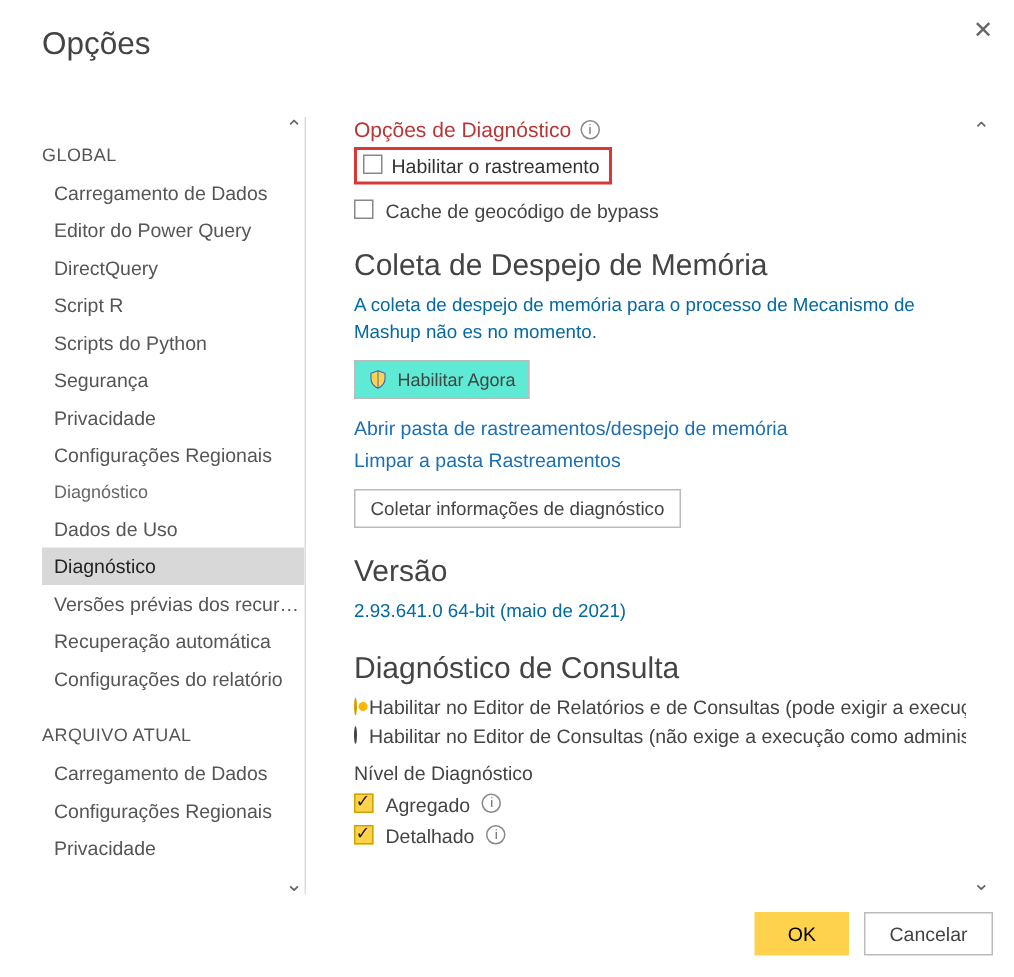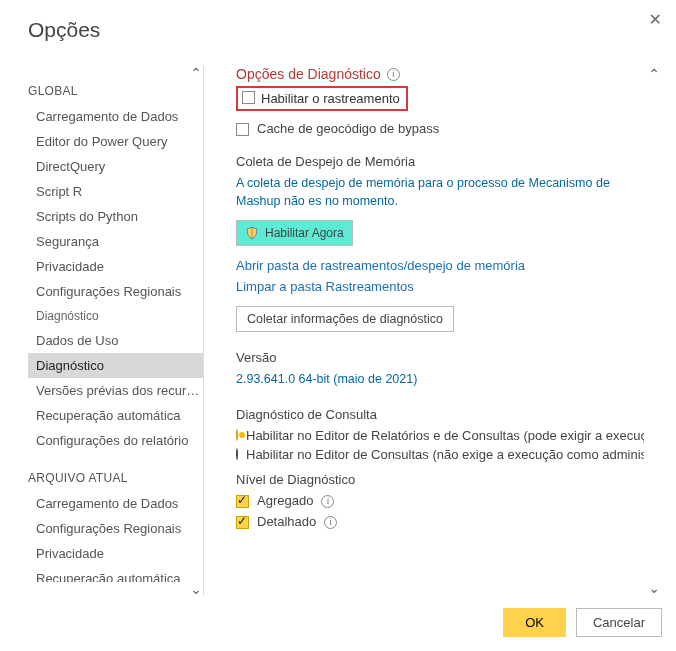--- a/index.html
+++ b/index.html
@@ -26,21 +26,21 @@
     top: 10px;
     right: 14px;
     font-size: 16px;
     color: #666;
     cursor: pointer;
   }
   .title {
     font-size: 21px;
     font-weight: 300;
     color: #444;
-    margin-bottom: 24px;
+    margin-bottom: 36px;
     margin-top: 6px;
   }
   .body {
     display: flex;
     flex: 1;
     overflow: hidden;
   }
   .sidebar {
     width: 175px;
     display: flex;
@@ -104,21 +104,21 @@
     width: 13px; height: 13px;
     border: 1px solid #888;
     border-radius: 50%;
     align-items: center;
     justify-content: center;
     font-size: 9px;
     color: #666;
   }
   .chk-row {
     display: flex;
-    align-items: flex-end;
+    align-items: flex-start;
     gap: 8px;
     margin: 6px 0;
     color: #444;
   }
   .chkbox {
     width: 13px; height: 13px; border: 1px solid #888; display:inline-block; position:relative; background:#fff;
   }
   .chkbox.checked::after {
     content:"✓"; position:absolute; top:-3px; left:0; font-size:12px; color:#222;
   }
@@ -126,21 +126,21 @@
   .chkbox.yellow.checked::after { color:#222; }
   .highlight-box {
     border: 2px solid #d93838;
     padding: 3px 6px 3px 4px;
     display: inline-flex;
     gap: 6px;
     margin-bottom: 4px;
   }
   .sub-heading {
     color: #444;
-    font-size: 13px;
+    font-size: 20px;
     margin: 18px 0 6px 0;
   }
   .muted { color: #0369a1; font-size: 12.5px; line-height: 1.4; }
   .btn-outline {
     display: inline-flex;
     align-items: center;
     gap: 6px;
     border: 1px solid #bbb;
     padding: 4px 8px;
     font-size: 12px;

